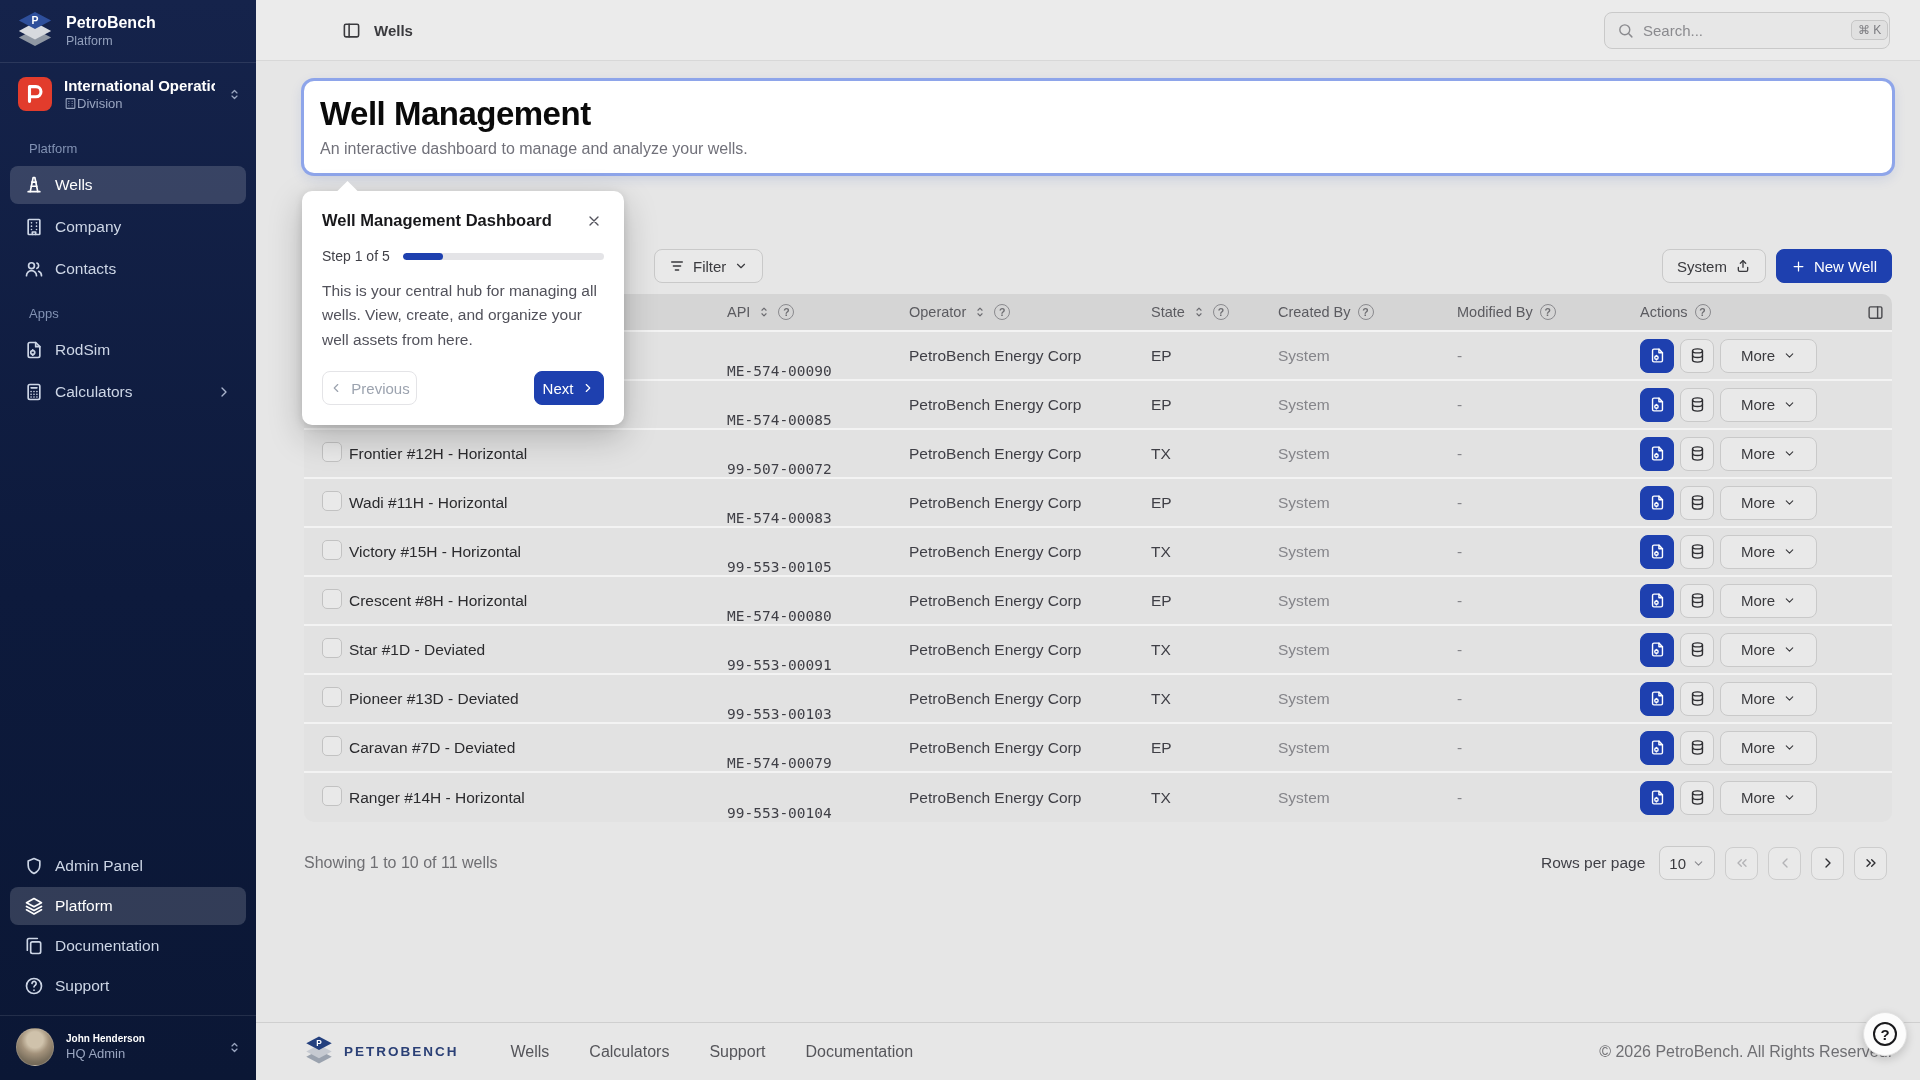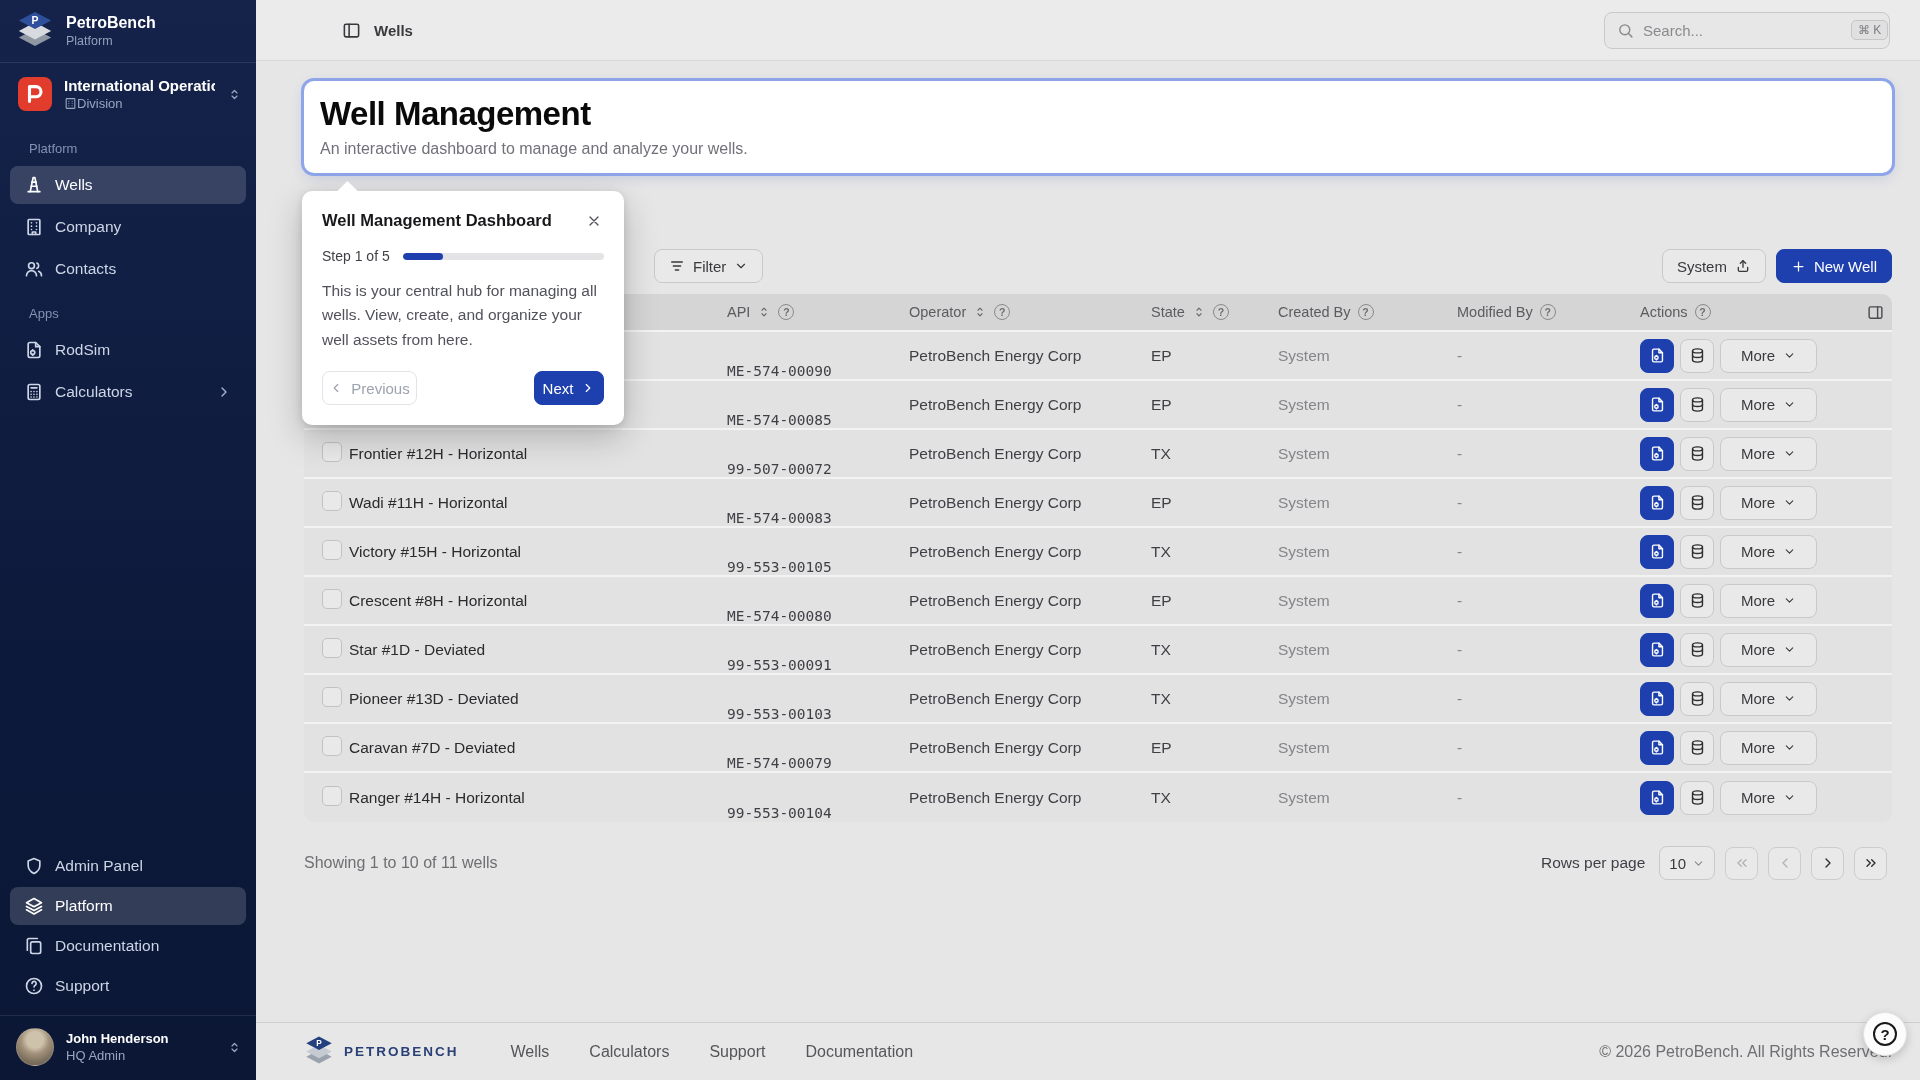--- a/index.html
+++ b/index.html
@@ -21,21 +21,21 @@
   .org-name { font-size:15px; font-weight:bold; color:#ffffff; white-space:nowrap; overflow:hidden; }
   .org-type { display:flex; align-items:center; gap:0; font-size:13px; color:#9aa6c0; margin-top:2px; }
   .sec-label { font-size:13px; color:#8292b3; padding:16px 29px 8px; }
   .nav-item { display:flex; align-items:center; gap:11px; margin:2px 10px; padding:9px 14px; border-radius:8px; font-size:15.5px; color:#cdd6e6; cursor:pointer; }
   .nav-item.active { background:rgba(255,255,255,0.16); color:#ffffff; }
   .nav-item .spacer { flex:1; }
   .sb-bottom { margin-top:auto; padding-bottom:0; }
   .user { display:flex; align-items:center; gap:12px; padding:12px 14px 14px 16px; cursor:pointer; }
   .avatar { width:38px; height:38px; border-radius:50%; flex:none;
     background: radial-gradient(circle at 50% 30%, #cfc2ab 0 26%, #a3927b 45%, #7a6f5d 72%, #645a4a 100%); border:1px solid rgba(255,255,255,0.15); }
-  .user-name { font-size:13px; font-weight:bold; color:#ffffff; }
+  .user-name { font-size:10px; font-weight:bold; color:#ffffff; }
   .user-role { font-size:13px; color:#9aa6c0; margin-top:2px; }
   .user-text { flex:1; }
 
   
   .main { flex:1; display:flex; flex-direction:column; height:1080px; background:#e6e6e6; }
   .topbar { height:61px; background:#ebebeb; border-bottom:1px solid #d8d8d8; display:flex; align-items:center; padding:0 30px 0 86px; flex:none; }
   .tb-title { font-size:15px; font-weight:bold; color:#3a3a3e; margin-left:13px; }
   .tb-toggle { color:#3a3a3e; cursor:pointer; background:none; border:none; }
   .searchbox { margin-left:auto; width:286px; height:37px; border:1px solid #c9c9c9; border-radius:8px; background:#e7e7e7; display:flex; align-items:center; padding:0 16px 0 12px; gap:9px; color:#8a8a8e; }
   .searchbox input { border:none; outline:none; background:transparent; flex:1; font-size:15px; color:#5a5a5e; font-family:"Liberation Sans", sans-serif; }

